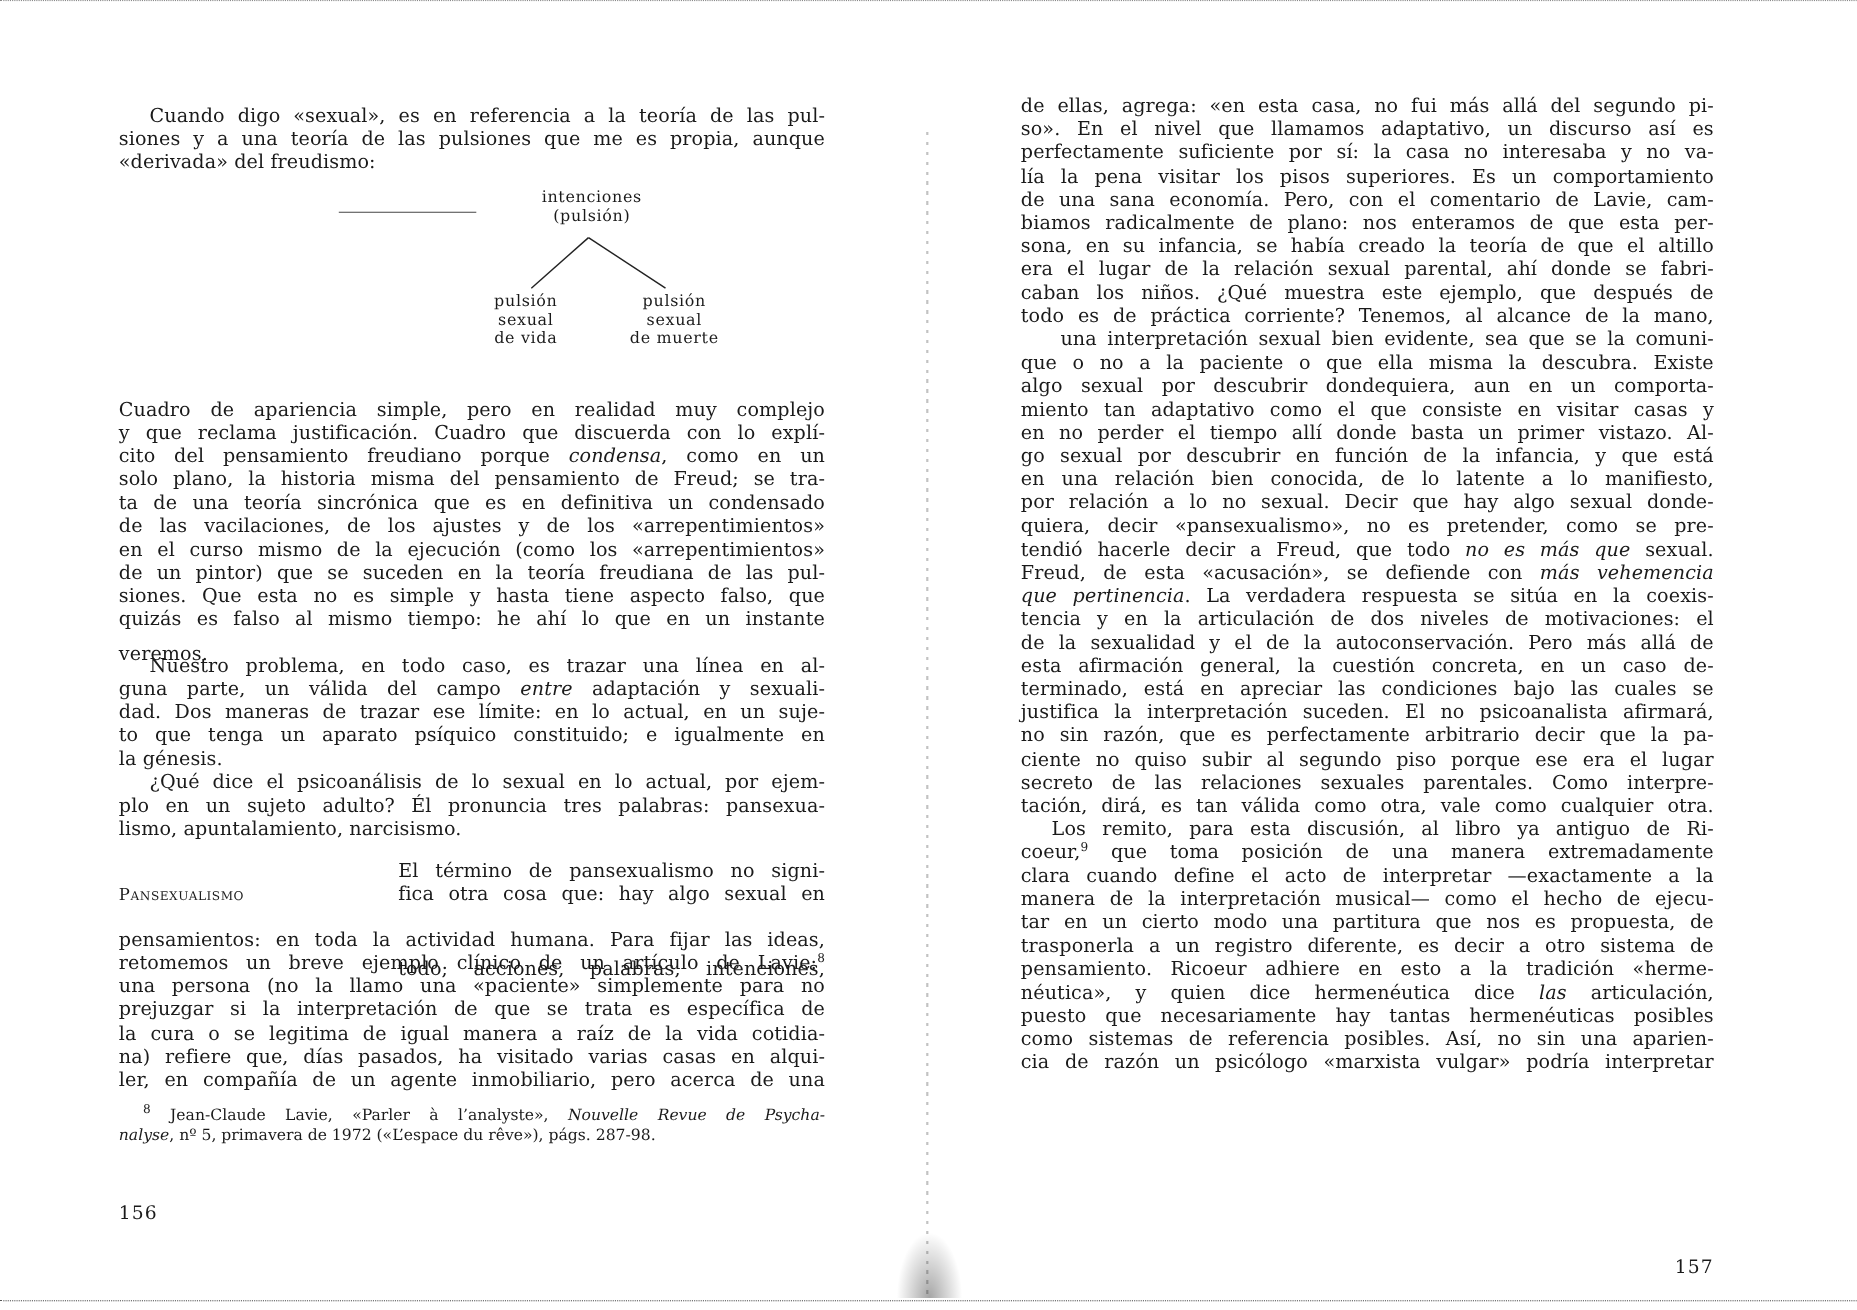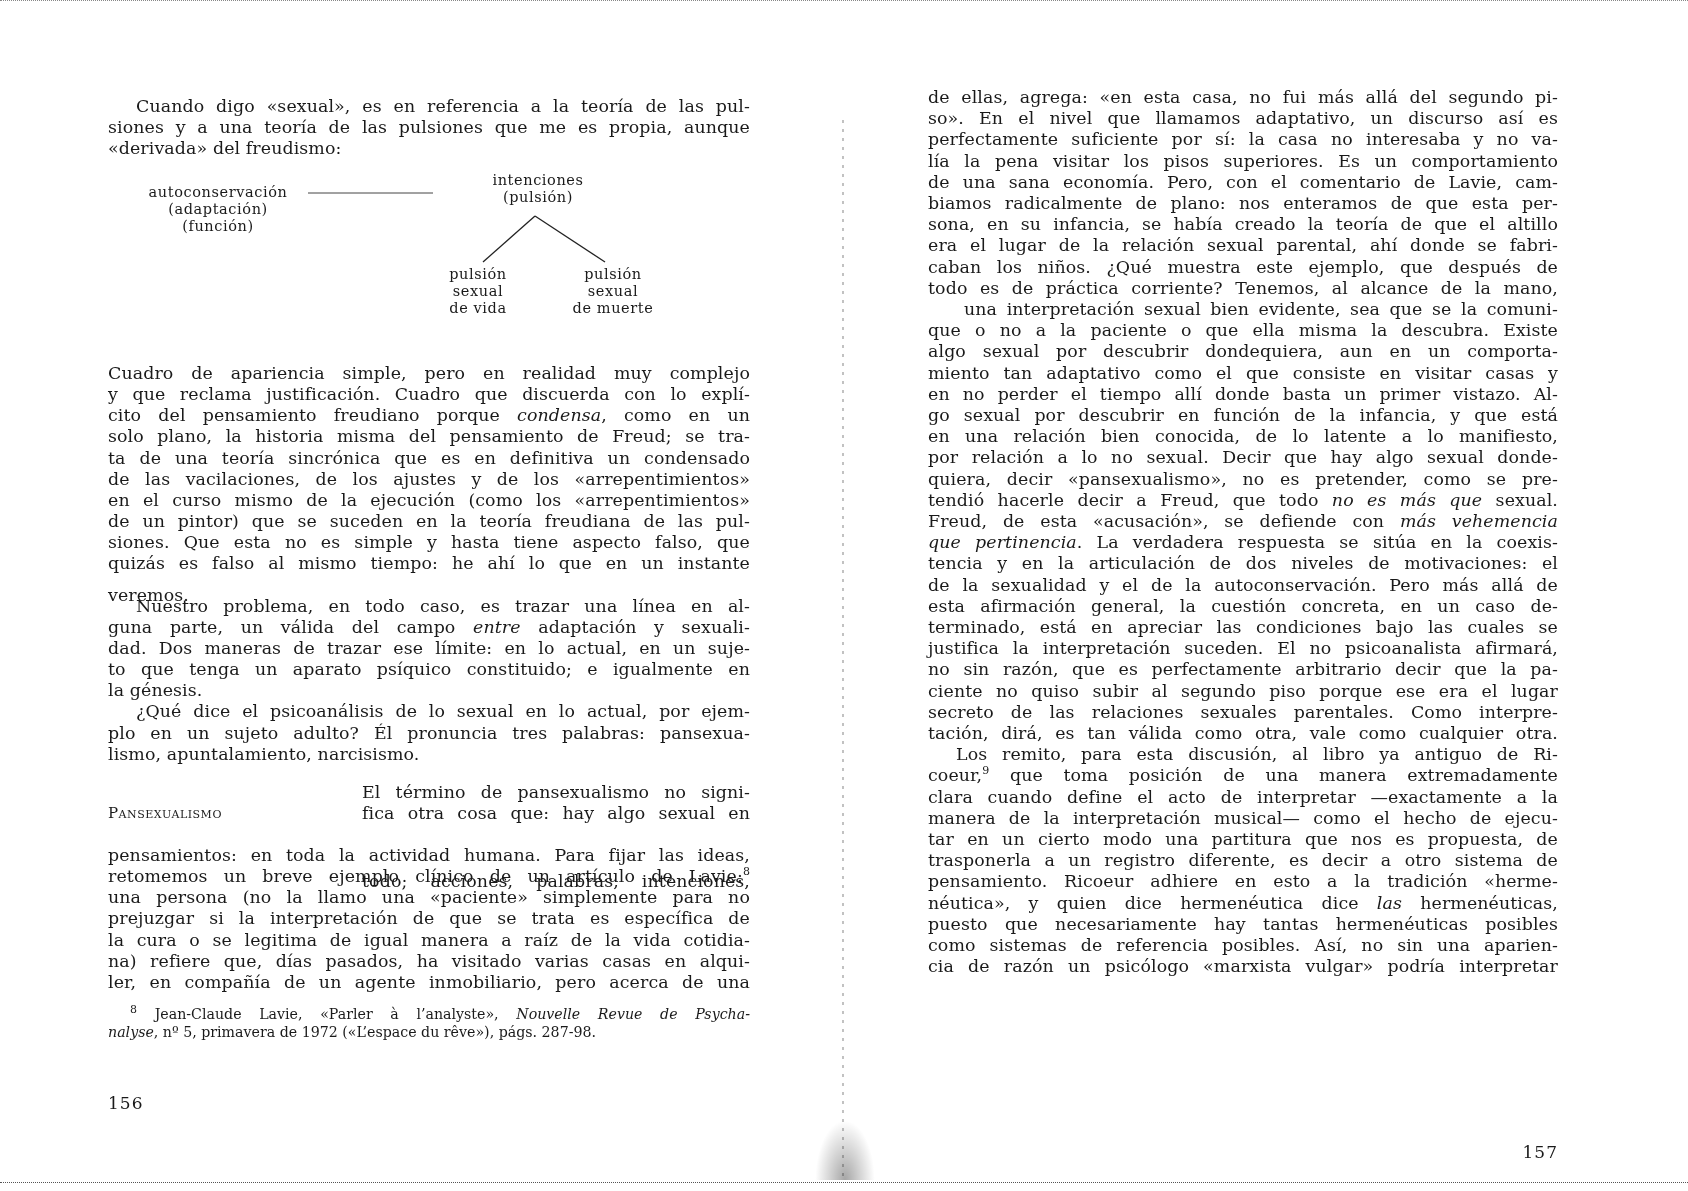--- a/index.html
+++ b/index.html
@@ -53,25 +53,20 @@
     <div class="line just" style="top:117px">siones y a una teoría de las pulsiones que me es propia, aunque</div>
     <div class="line" style="top:138px">«derivada» del freudismo:</div>
   </div>
 
   <div class="diagram">
     <svg width="642" height="170">
       <line x1="200" y1="13" x2="325" y2="13" stroke="#444" stroke-width="1"></line>
       <line x1="427" y1="36" x2="375" y2="82" stroke="#222" stroke-width="1.3"></line>
       <line x1="427" y1="36" x2="497" y2="82" stroke="#222" stroke-width="1.3"></line>
     </svg>
-    <div class="dnode" style="left:30px; top:4px; width:160px;">
-      <div>autoconservación</div>
-      <div>(adaptación)</div>
-      <div>(función)</div>
-    </div>
     <div class="dnode" style="left:370px; top:-8px; width:120px;">
       <div>intenciones</div>
       <div>(pulsión)</div>
     </div>
     <div class="dnode" style="left:325px; top:86px; width:90px;">
       <div>pulsión</div>
       <div>sexual</div>
       <div>de vida</div>
     </div>
     <div class="dnode" style="left:455px; top:86px; width:100px;">
@@ -161,21 +156,21 @@
       <div class="line just" style="top: 680.6px;"><span>ciente no quiso subir al segundo piso porque ese era el lugar</span></div>
       <div class="line just" style="top: 701.8px;"><span>secreto de las relaciones sexuales parentales. Como interpre-</span></div>
       <div class="line just" style="top: 723px;"><span>tación, dirá, es tan válida como otra, vale como cualquier otra.</span></div>
       <div class="line just indent" style="top: 744.2px;"><span>Los remito, para esta discusión, al libro ya antiguo de Ri-</span></div>
       <div class="line just" style="top: 765.4px;"><span>coeur,</span><span class="sup">9</span><span> que toma posición de una manera extremadamente</span></div>
       <div class="line just" style="top: 786.6px;"><span>clara cuando define el acto de interpretar —exactamente a la</span></div>
       <div class="line just" style="top: 807.8px;"><span>manera de la interpretación musical— como el hecho de ejecu-</span></div>
       <div class="line just" style="top: 829px;"><span>tar en un cierto modo una partitura que nos es propuesta, de</span></div>
       <div class="line just" style="top: 850.2px;"><span>trasponerla a un registro diferente, es decir a otro sistema de</span></div>
       <div class="line just" style="top: 871.4px;"><span>pensamiento. Ricoeur adhiere en esto a la tradición «herme-</span></div>
-      <div class="line just" style="top: 892.6px;"><span>néutica», y quien dice hermenéutica dice </span><em>las</em><span> hermenéuticas,</span></div>
+      <div class="line just" style="top: 892.6px;"><span>néutica», y quien dice hermenéutica dice </span><em>las</em><span> articulación,</span></div>
       <div class="line just" style="top: 913.8px;"><span>puesto que necesariamente hay tantas hermenéuticas posibles</span></div>
       <div class="line just" style="top: 935px;"><span>como sistemas de referencia posibles. Así, no sin una aparien-</span></div>
       <div class="line just" style="top: 956.2px;"><span>cia de razón un psicólogo «marxista vulgar» podría interpretar</span></div>
     </div>
 
 
   <div class="page-number" style="right:0; top:1142px;">157</div>
 </div>
 
 </body></html>

